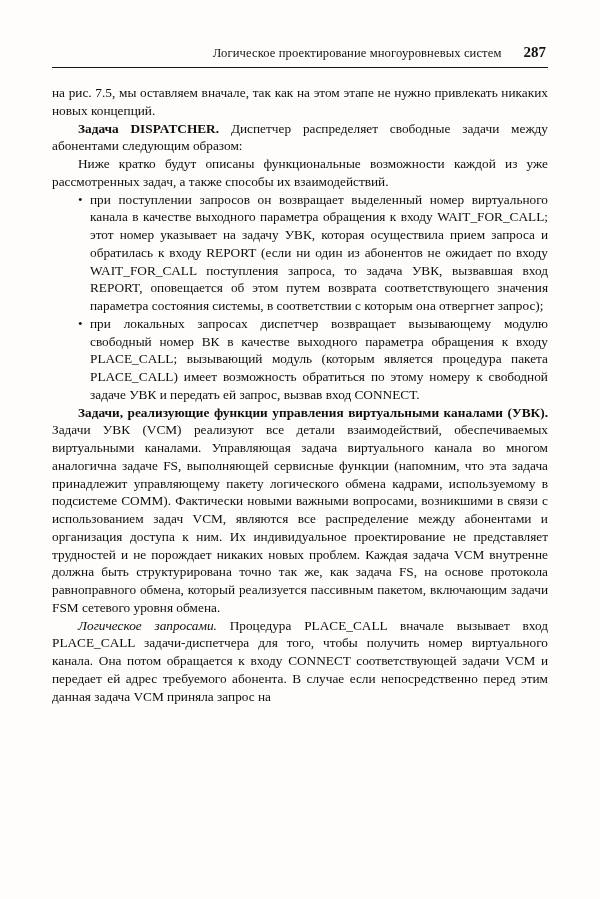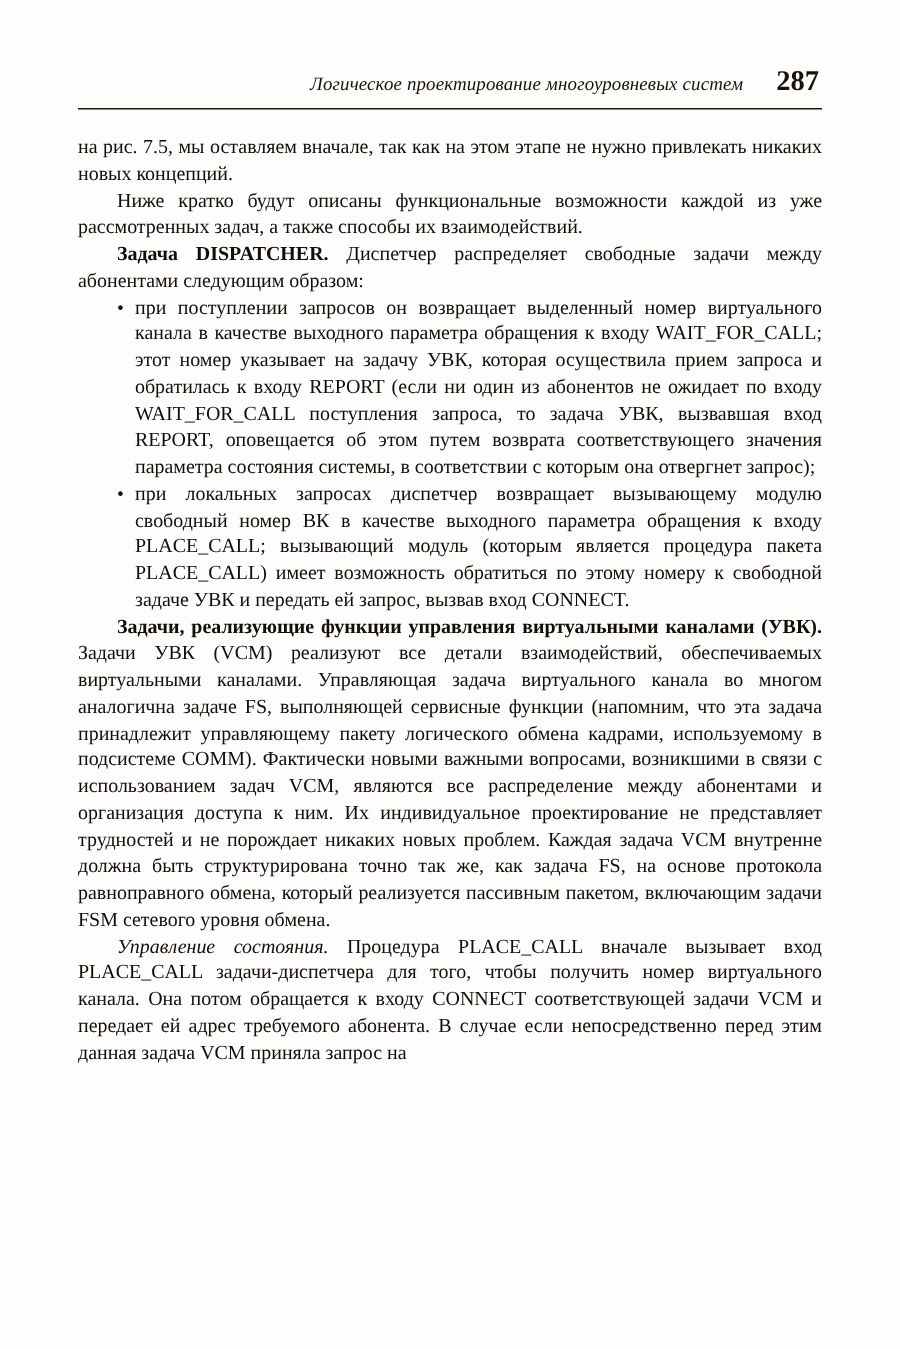--- a/index.html
+++ b/index.html
@@ -22,27 +22,26 @@
     background: #fefdfb;
   }
   .header {
     display: flex;
     align-items: baseline;
     justify-content: flex-end;
     padding-right: 2px;
     margin-bottom: 6px;
   }
   .header-title {
-    font-style: italic;
     font-size: 12.6px;
     letter-spacing: 0.1px;
     color: #17120f;
   }
   .header-page {
-    font-size: 19px;
+    font-size: 15px;
     font-weight: bold;
     margin-left: 22px;
     color: #17120f;
   }
   .rule {
     border: none;
     border-top: 1.6px solid #1b1512;
     margin: 0 0 16px 0;
   }
   .body-text {
@@ -93,27 +92,27 @@
     <span class="header-title">Логическое проектирование многоуровневых систем</span>
     <span class="header-page">287</span>
   </div>
 
   <hr class="rule">
 
   <div class="body-text">
 
     <p class="noindent">на рис. 7.5, мы оставляем вначале, так как на этом этапе не нужно привлекать никаких новых концепций.</p>
 
+    <p><span class="bold">Задача DISPATCHER.</span><span> Диспетчер распределяет свободные задачи между абонентами следующим образом:</span></p>
+
     <p>Ниже кратко будут описаны функциональные возможности каждой из уже рассмотренных задач, а также способы их взаимодействий.</p>
-
-    <p><span class="bold">Задача DISPATCHER.</span><span> Диспетчер распределяет свободные задачи между абонентами следующим образом:</span></p>
 
     <ul class="bullets">
       <li><span class="dot">•</span><span>при поступлении запросов он возвращает выделенный номер виртуального канала в качестве выходного параметра обращения к входу WAIT_FOR_CALL; этот номер указывает на задачу УВК, которая осуществила прием запроса и обратилась к входу REPORT (если ни один из абонентов не ожидает по входу WAIT_FOR_CALL поступления запроса, то задача УВК, вызвавшая вход REPORT, оповещается об этом путем возврата соответствующего значения параметра состояния системы, в соответствии с которым она отвергнет запрос);</span></li>
       <li><span class="dot">•</span><span>при локальных запросах диспетчер возвращает вызывающему модулю свободный номер ВК в качестве выходного параметра обращения к входу PLACE_CALL; вызывающий модуль (которым является процедура пакета PLACE_CALL) имеет возможность обратиться по этому номеру к свободной задаче УВК и передать ей запрос, вызвав вход CONNECT.</span></li>
     </ul>
 
     <p><span class="bold">Задачи, реализующие функции управления виртуальными каналами (УВК).</span><span> Задачи УВК (VCM) реализуют все детали взаимодействий, обеспечиваемых виртуальными каналами. Управляющая задача виртуального канала во многом аналогична задаче FS, выполняющей сервисные функции (напомним, что эта задача принадлежит управляющему пакету логического обмена кадрами, используемому в подсистеме COMM). Фактически новыми важными вопросами, возникшими в связи с использованием задач VCM, являются все распределение между абонентами и организация доступа к ним. Их индивидуальное проектирование не представляет трудностей и не порождает никаких новых проблем. Каждая задача VCM внутренне должна быть структурирована точно так же, как задача FS, на основе протокола равноправного обмена, который реализуется пассивным пакетом, включающим задачи FSM сетевого уровня обмена.</span></p>
 
-    <p><span class="italic">Управление состояния.</span><span> Процедура PLACE_CALL вначале вызывает вход PLACE_CALL задачи-диспетчера для того, чтобы получить номер виртуального канала. Она потом обращается к входу CONNECT соответствующей задачи VCM и передает ей адрес требуемого абонента. В случае если непосредственно перед этим данная задача VCM приняла запрос на</span></p>
+    <p><span class="italic">Логическое запросами.</span><span> Процедура PLACE_CALL вначале вызывает вход PLACE_CALL задачи-диспетчера для того, чтобы получить номер виртуального канала. Она потом обращается к входу CONNECT соответствующей задачи VCM и передает ей адрес требуемого абонента. В случае если непосредственно перед этим данная задача VCM приняла запрос на</span></p>
 
   </div>
 </div>
 
 </body></html>

